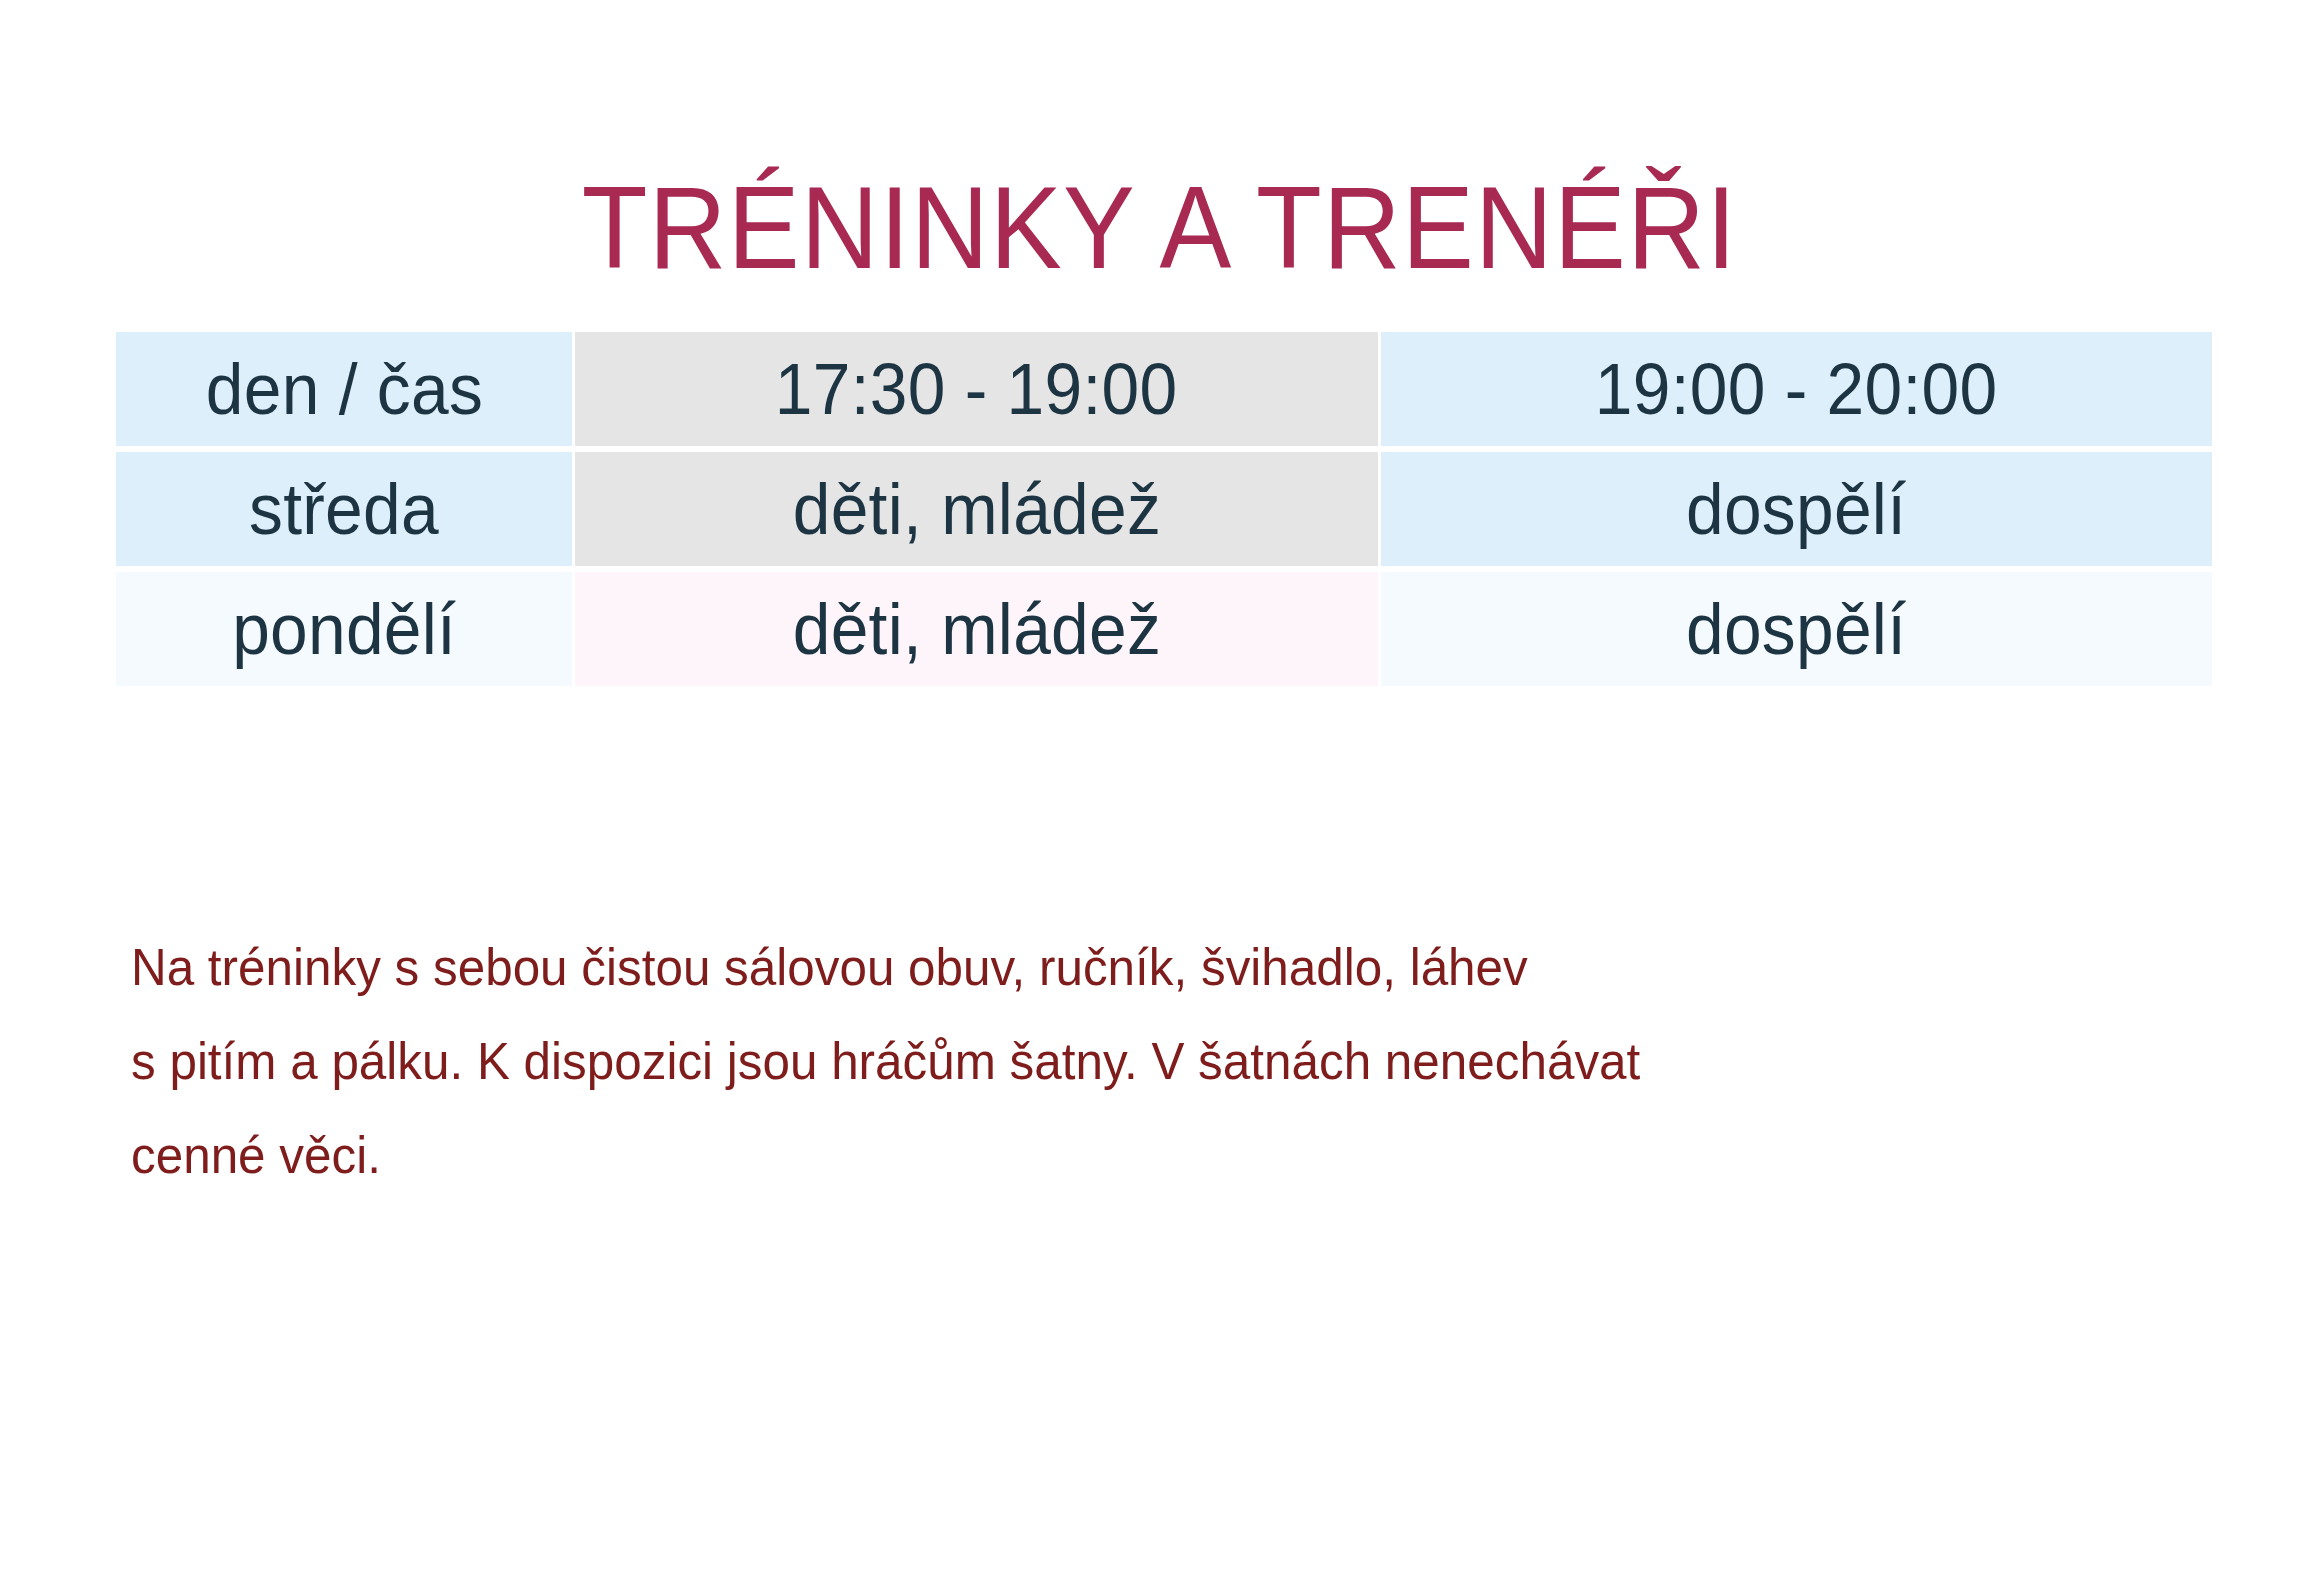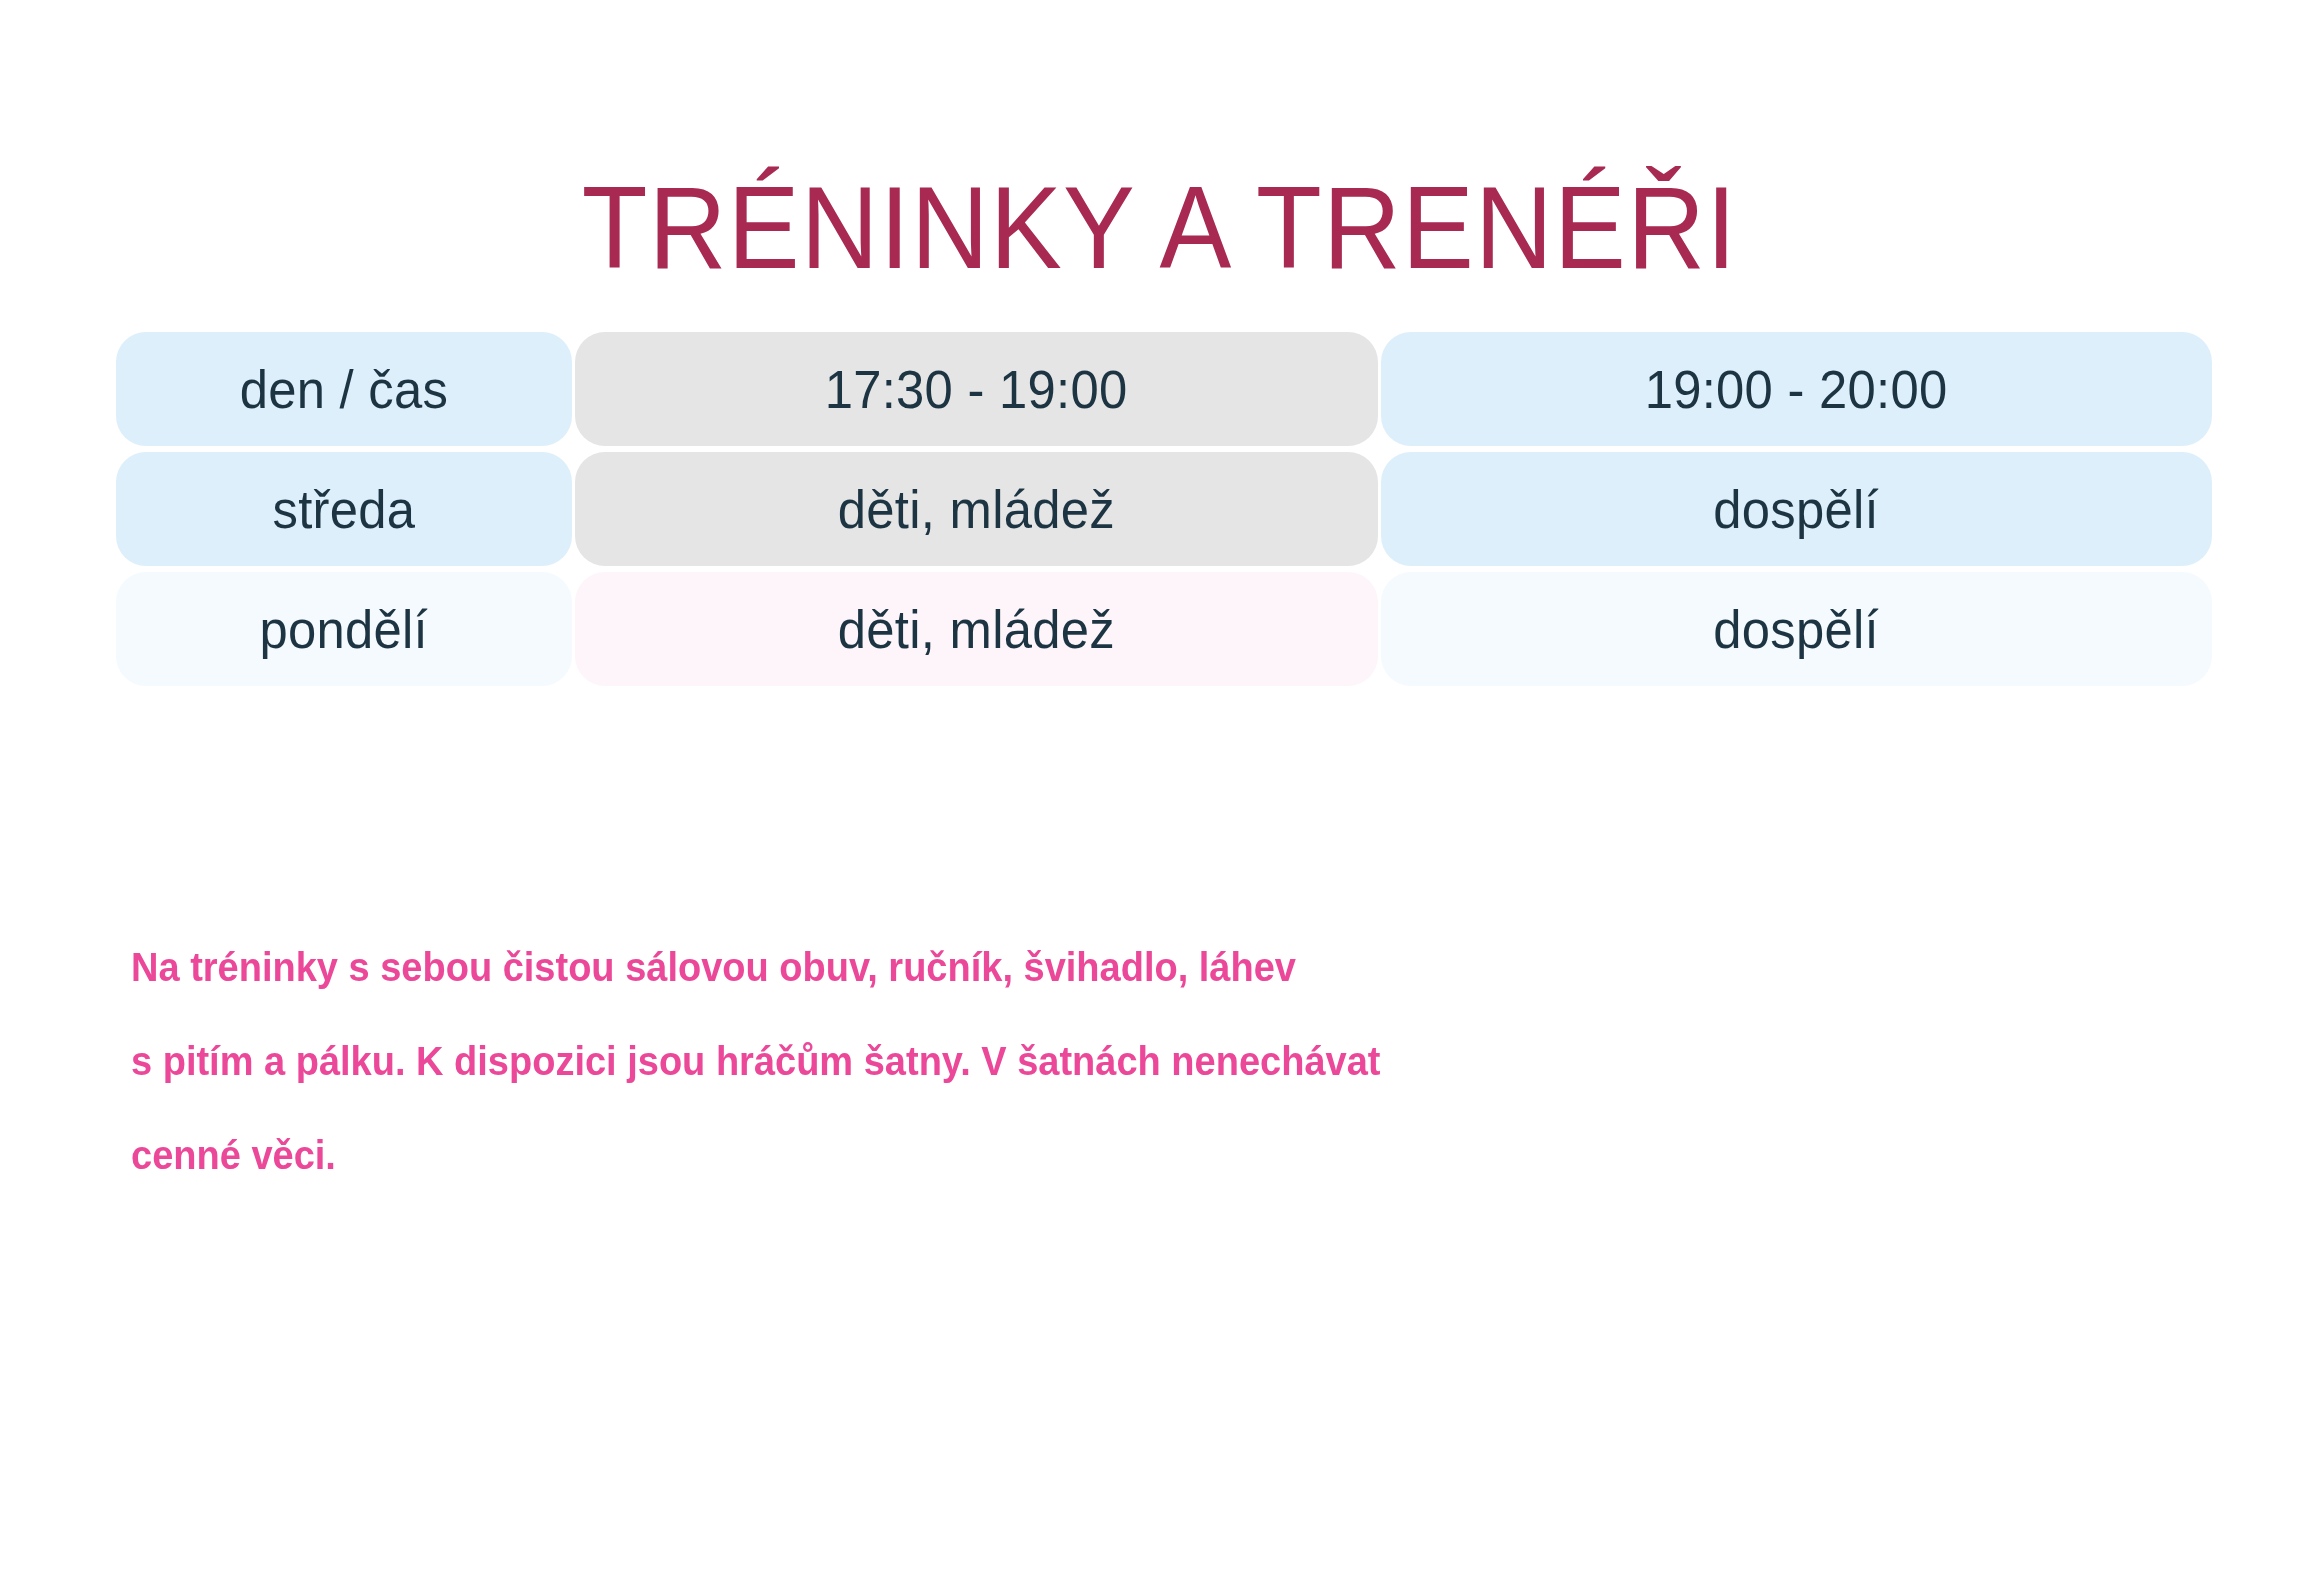--- a/index.html
+++ b/index.html
@@ -49,25 +49,24 @@
     border-spacing: 3.5px 6.3px;
     table-layout: fixed;
   }
   .schedule-table td {
     padding: 0;
     height: 114px;
     vertical-align: middle;
     text-align: center;
     color: #1d3443;
     font-family: "Liberation Sans", sans-serif;
-    font-size: 54px;
+    font-size: 72px;
     font-weight: 400;
     letter-spacing: 0.3px;
     transform: none;
-    border-radius: 30px;
   }
   .schedule-table td span {
     display: inline-block;
     transform: scaleX(0.94);
   }
 
   .col-day   { width: 456px; }
   .col-early { width: 803px; }
   .col-late  { width: 831px; }
 
@@ -76,24 +75,24 @@
   .cell-blue-soft    { background: #f4fafe; }
   .cell-pink-strong  { background: #e5e5e5; }
   .cell-pink-soft    { background: #fdf5fa; }
 
   
   .note {
     position: absolute;
     left: 131px;
     top: 920px;
     width: 2087px;
-    color: #ec4899;
+    color: #7f1d1d;
     font-family: "Liberation Sans", sans-serif;
-    font-size: 40px;
-    font-weight: 700;
+    font-size: 52px;
+    font-weight: 400;
     line-height: 94px;
     letter-spacing: 0px;
   }
   .note-line {
     display: block;
     white-space: nowrap;
     transform: scaleX(0.95);
     transform-origin: left center;
   }
 </style>

